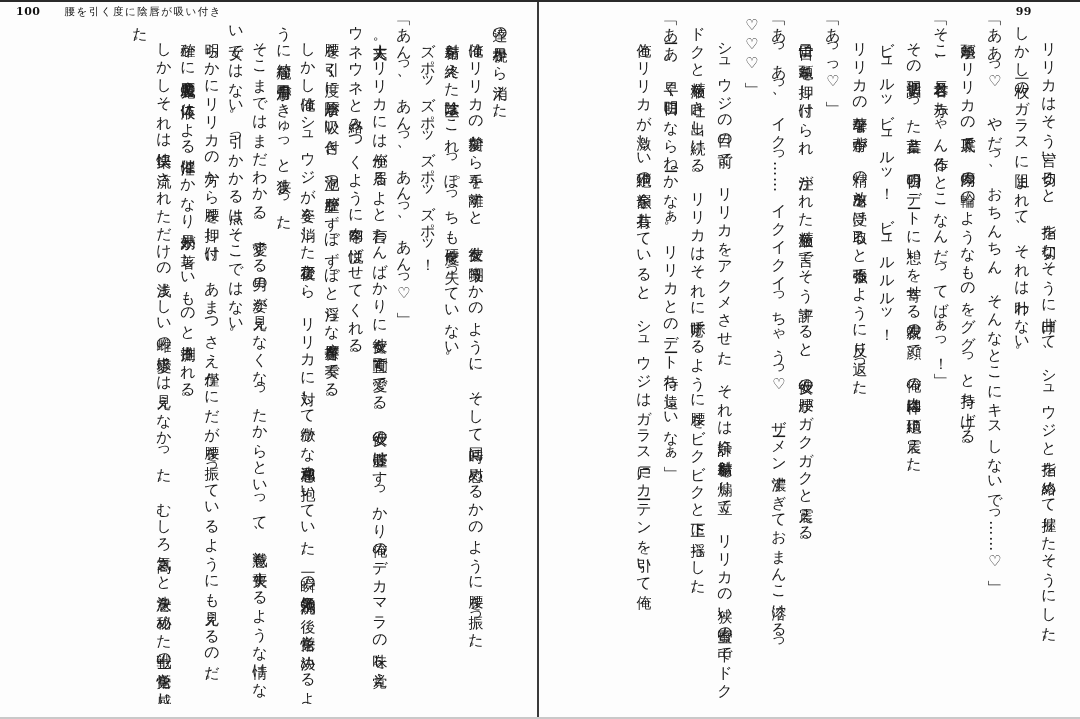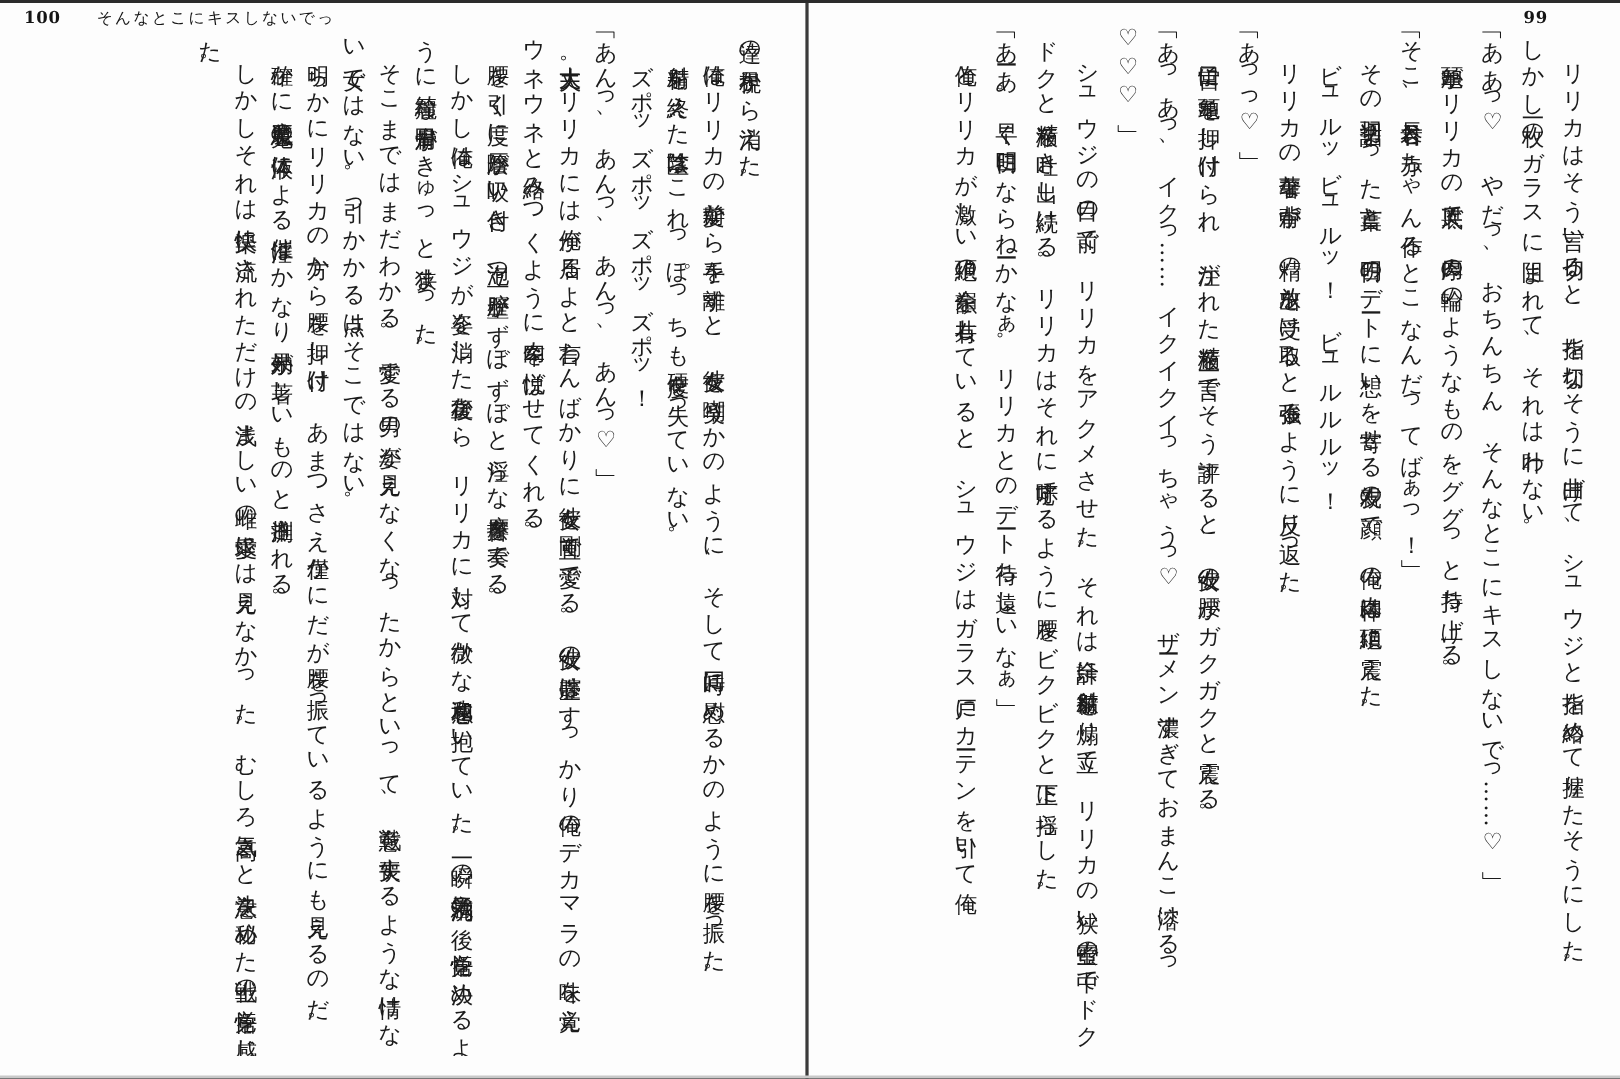--- a/index.html
+++ b/index.html
@@ -4,21 +4,21 @@
 <style>
   html, body {
     margin: 0;
     padding: 0;
     background: #000;
   }
   .reader {
     position: relative;
     width: 1080px;
     height: 719px;
-    background: #a3a3a3;
+    background: #ec4899;
     overflow: hidden;
     font-family: "DejaVu Serif", "Liberation Serif", serif;
   }
   .top-border {
     position: absolute;
     top: 0; left: 0;
     width: 1080px; height: 2px;
     background: #2b2b2b;
     z-index: 5;
   }
@@ -85,21 +85,21 @@
 </style>
 </head>
 <body>
 
 <div class="reader">
   <div class="top-border"></div>
 
   <div class="page page-left">
     <div class="page-header">
       <span class="page-number">100</span>
-      <span class="header-title">そんなとこにキスしないでっ</span>
+      <span class="header-title">腰を引く度に陰唇が吸い付き</span>
     </div>
     <div class="vtext">
         <p>達の視界から消えた。</p>
         <p class="indent">俺はリリカの前髪から手を離すと、彼女を嘲笑うかのように、そして同時に慰めるかのように腰を振った。</p>
         <p class="indent">射精を終えた陰茎はこれっぽっちも硬度を失っていない。</p>
         <p class="indent">ズポッズポッズポッズポッ！</p>
         <p>「あんっ、あんっ、あんっ、あんっ♡」</p>
         <p class="indent">大丈夫。リリカには俺が居るよと言わんばかりに彼女を剛直で愛でる。彼女の膣壺はすっかり俺のデカマラの味を覚え、ウネウネと絡みつくように肉竿を悦ばせてくれる。</p>
         <p class="indent">腰を引く度に陰唇が吸い付き、泡立つ膣壁がずぼずぼと淫らな摩擦音を奏でる。</p>
         <p class="indent">しかし俺はシュウジが姿を消した直後から、リリカに対して微かな違和感を抱いていた。一瞬の意気消沈の後、覚悟を決めるように綺麗な肩甲骨がきゅっと狭まった。</p>

